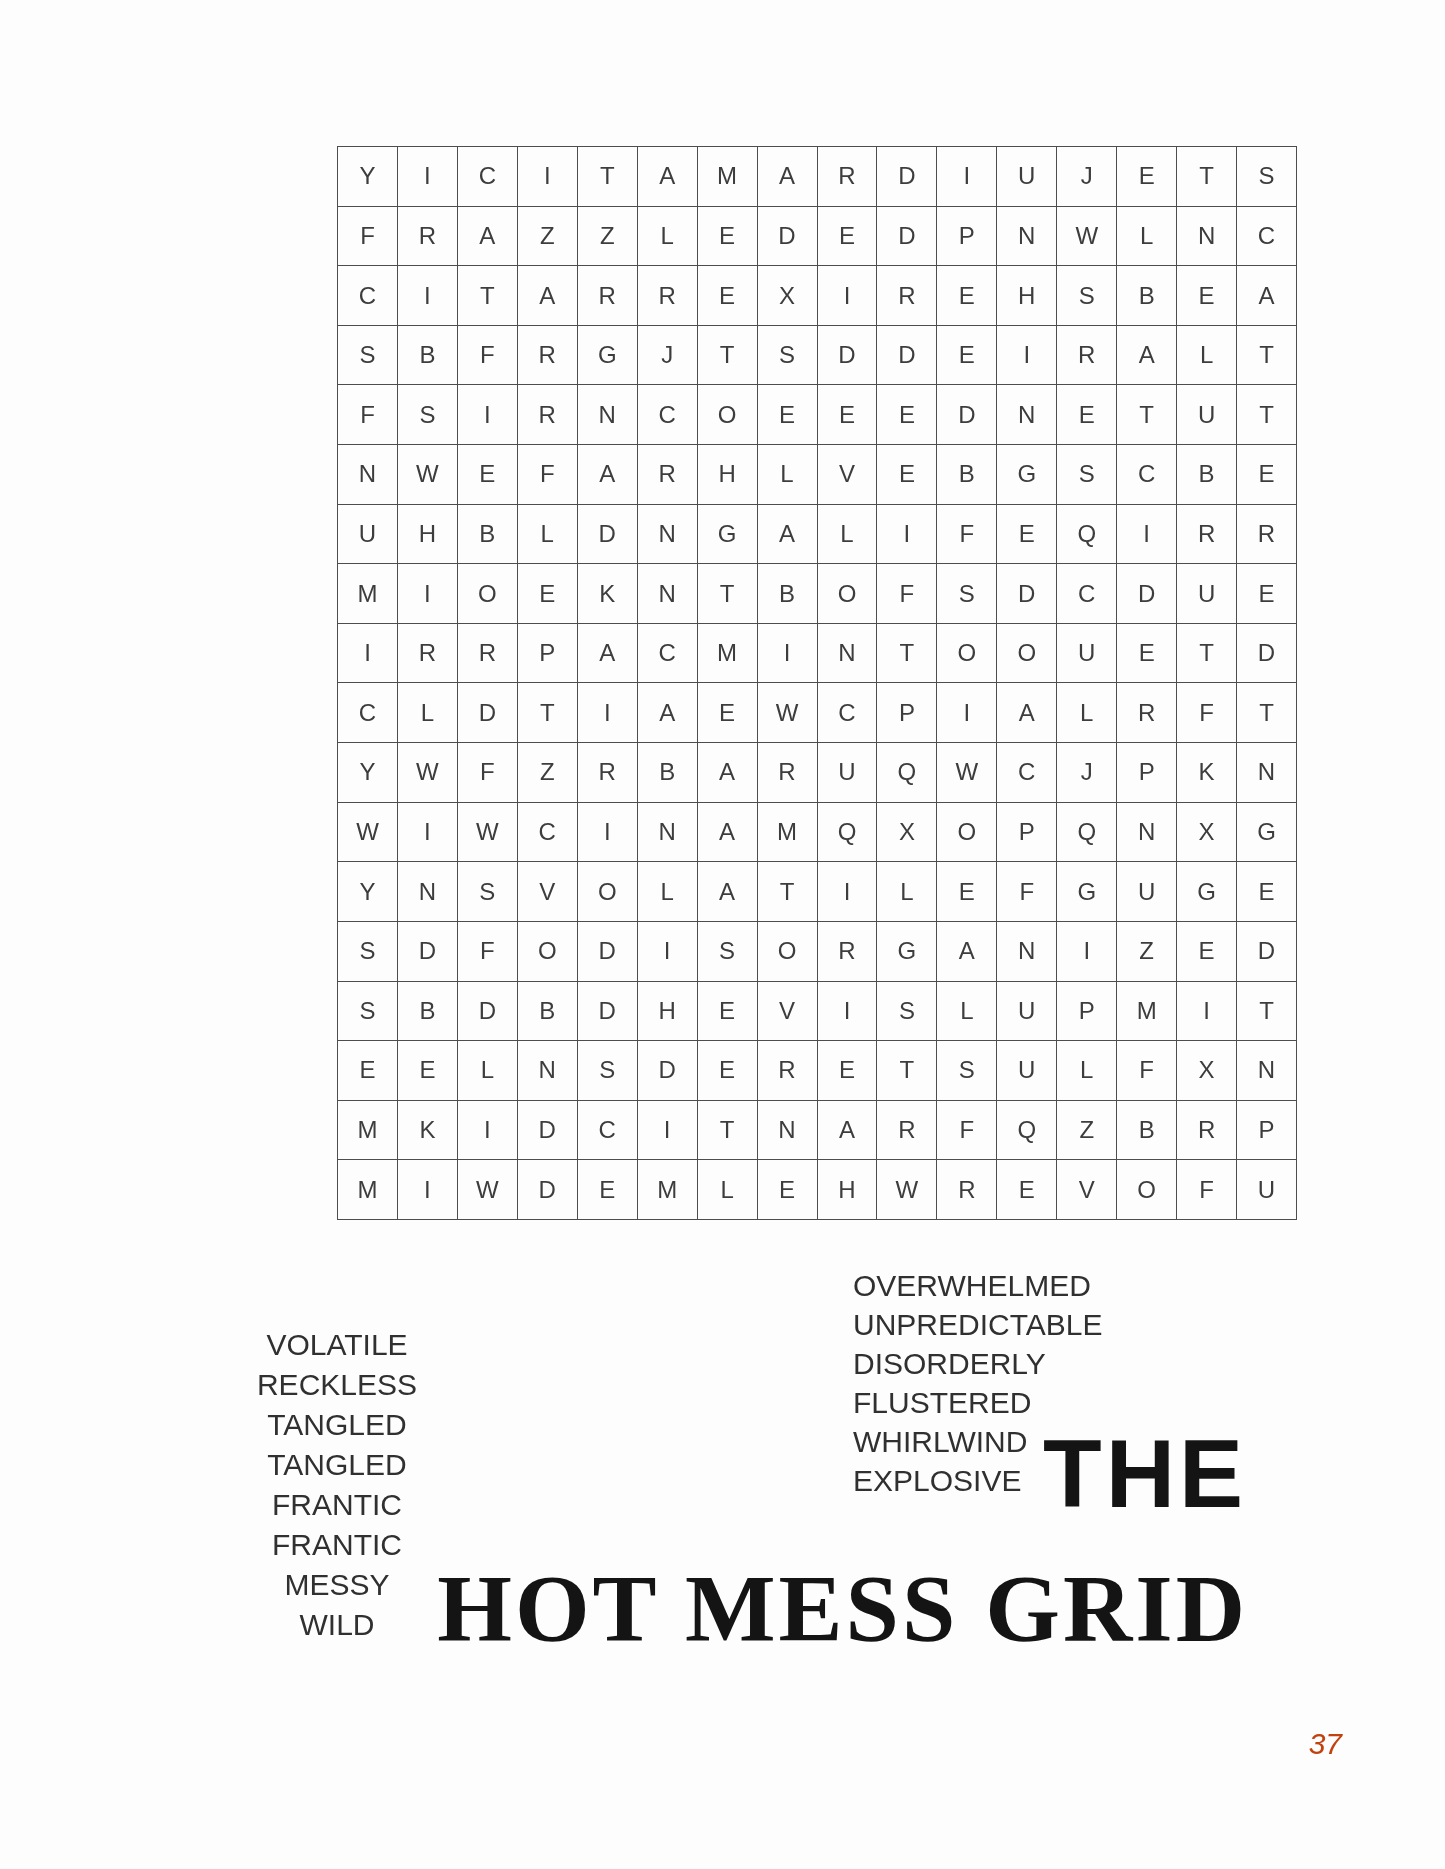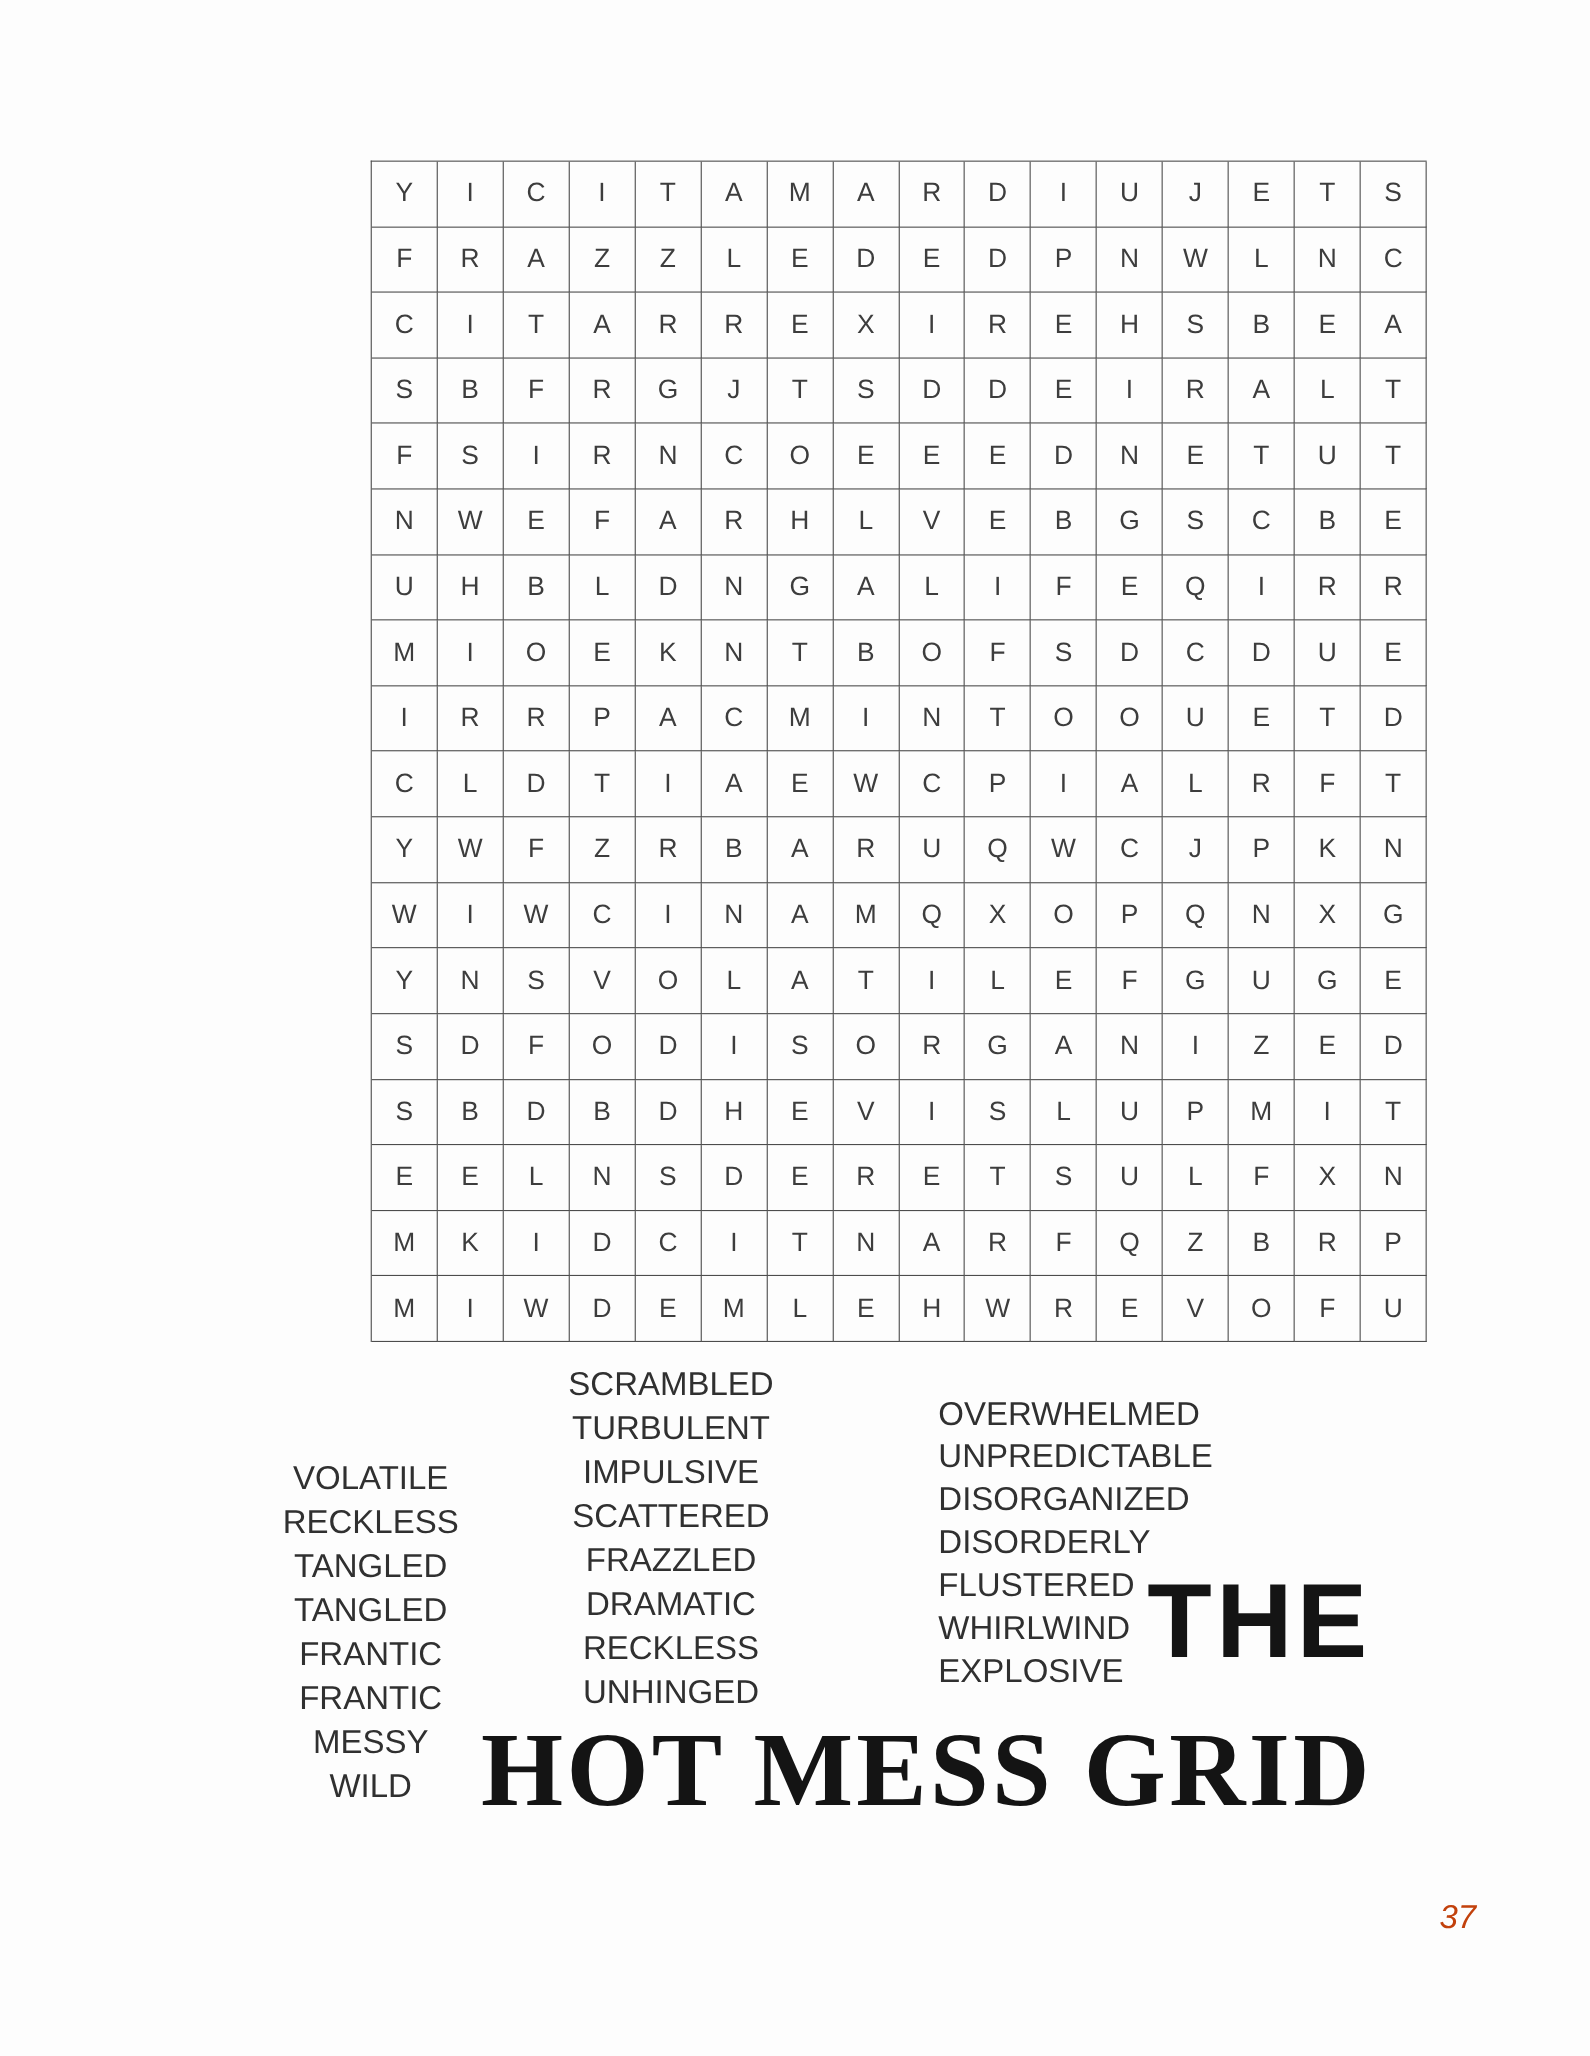--- a/index.html
+++ b/index.html
@@ -357,34 +357,23 @@
   <div class="word-list list-left">
       <div class="word">VOLATILE</div>
       <div class="word">RECKLESS</div>
       <div class="word">TANGLED</div>
       <div class="word">TANGLED</div>
       <div class="word">FRANTIC</div>
       <div class="word">FRANTIC</div>
       <div class="word">MESSY</div>
       <div class="word">WILD</div>
     </div>
-  <div class="word-list list-middle">
-      <div class="word">SCRAMBLED</div>
-      <div class="word">TURBULENT</div>
-      <div class="word">IMPULSIVE</div>
-      <div class="word">SCATTERED</div>
-      <div class="word">FRAZZLED</div>
-      <div class="word">DRAMATIC</div>
-      <div class="word">RECKLESS</div>
-      <div class="word">UNHINGED</div>
-    </div>
   <div class="word-list list-right">
       <div class="word">OVERWHELMED</div>
       <div class="word">UNPREDICTABLE</div>
-      <div class="word">DISORGANIZED</div>
       <div class="word">DISORDERLY</div>
       <div class="word">FLUSTERED</div>
       <div class="word">WHIRLWIND</div>
       <div class="word">EXPLOSIVE</div>
     </div>
 
   <div class="title-the">THE</div>
   <div class="title-main">HOT MESS GRID</div>
 
   <div class="page-number">37</div>

